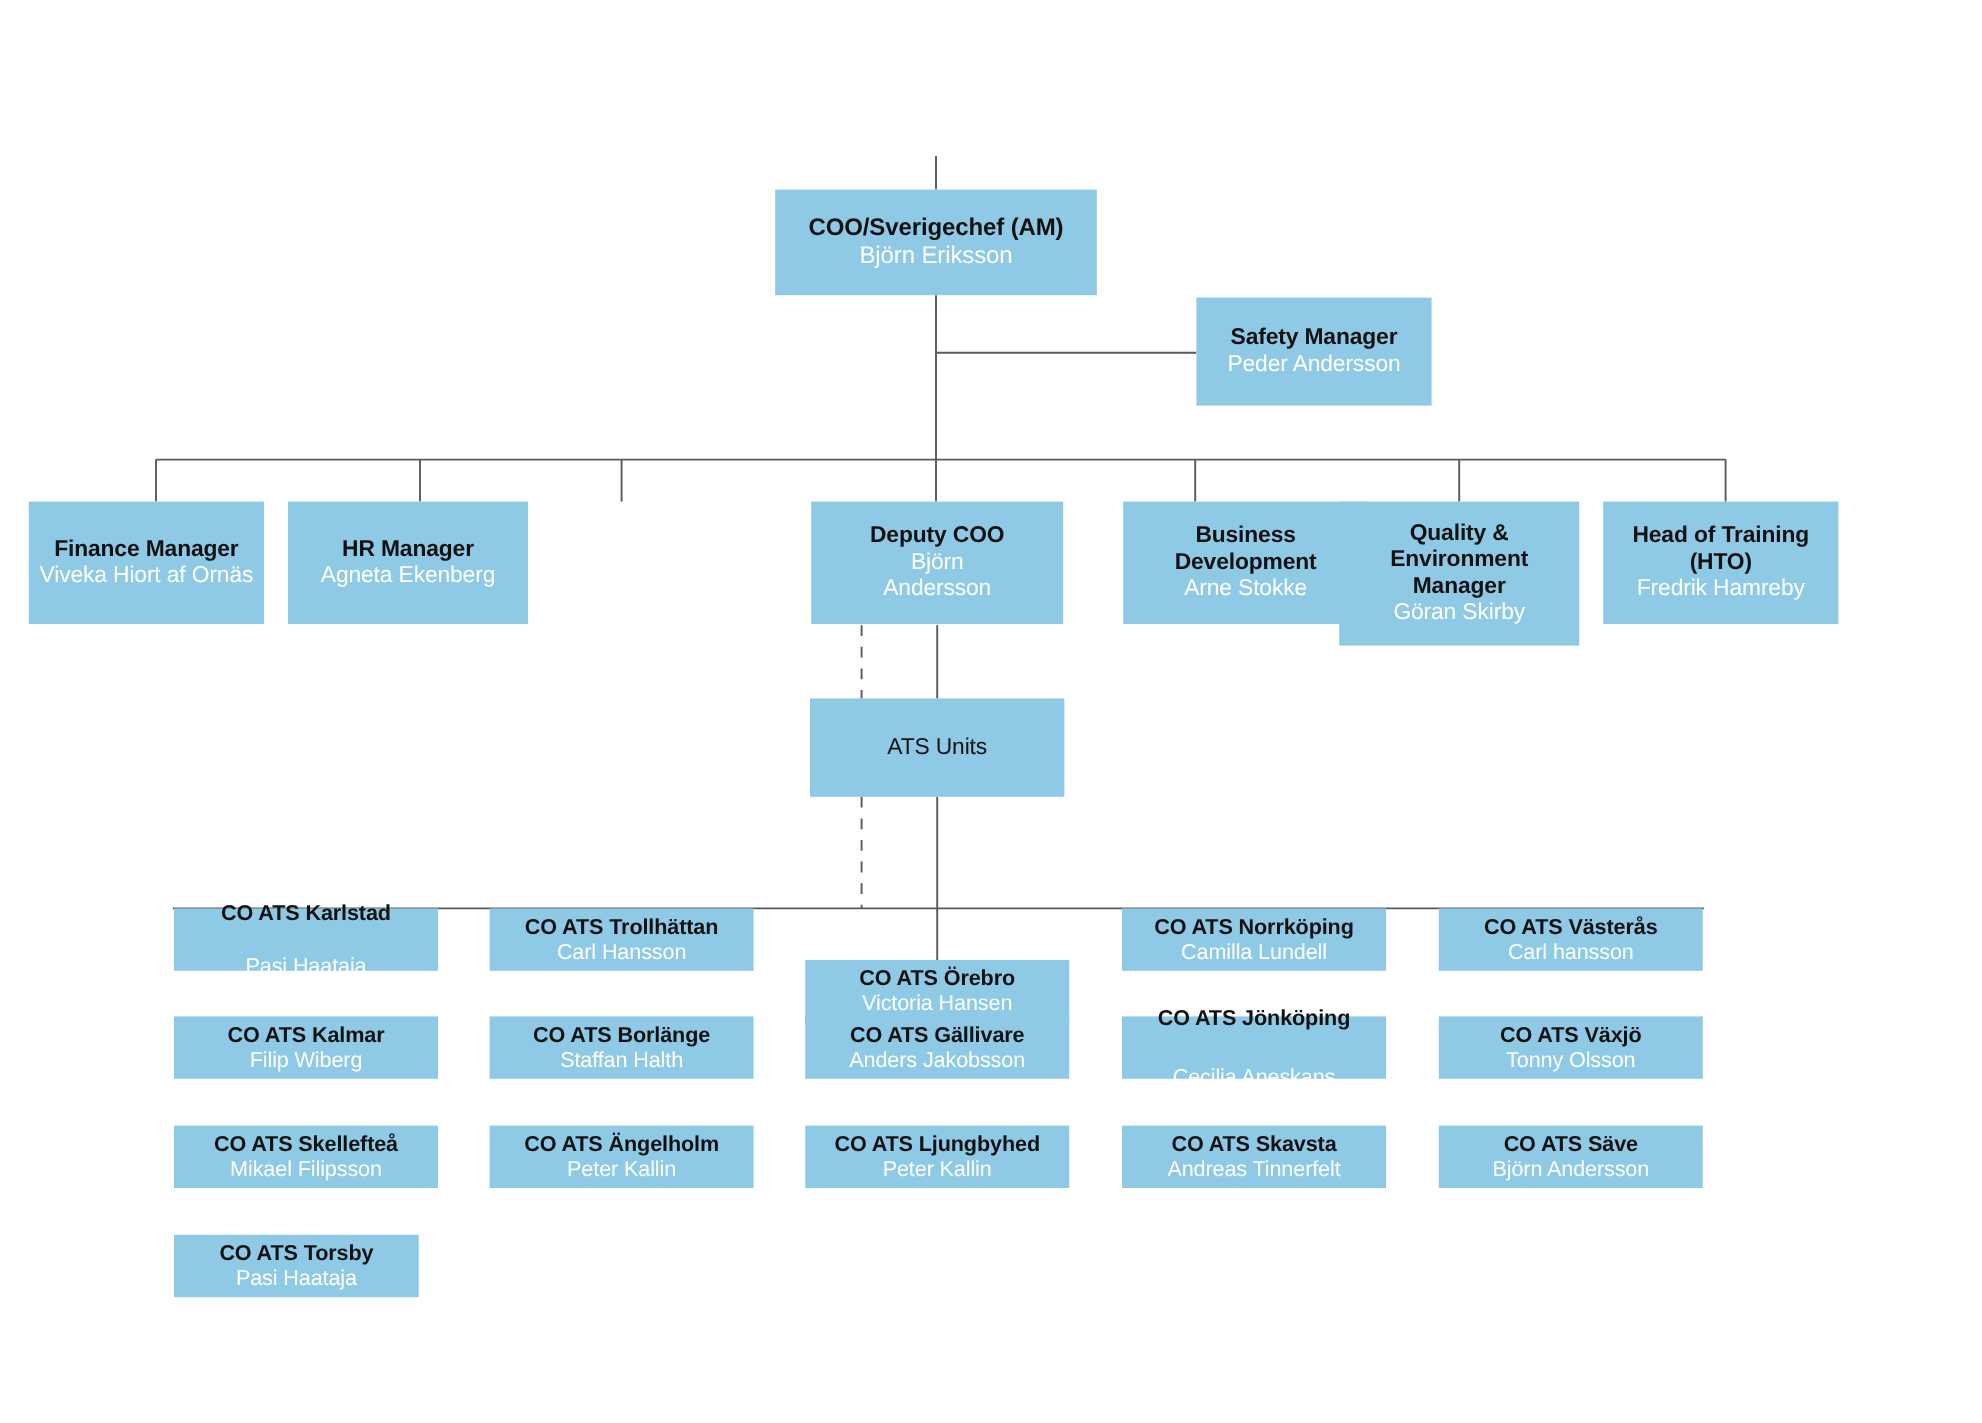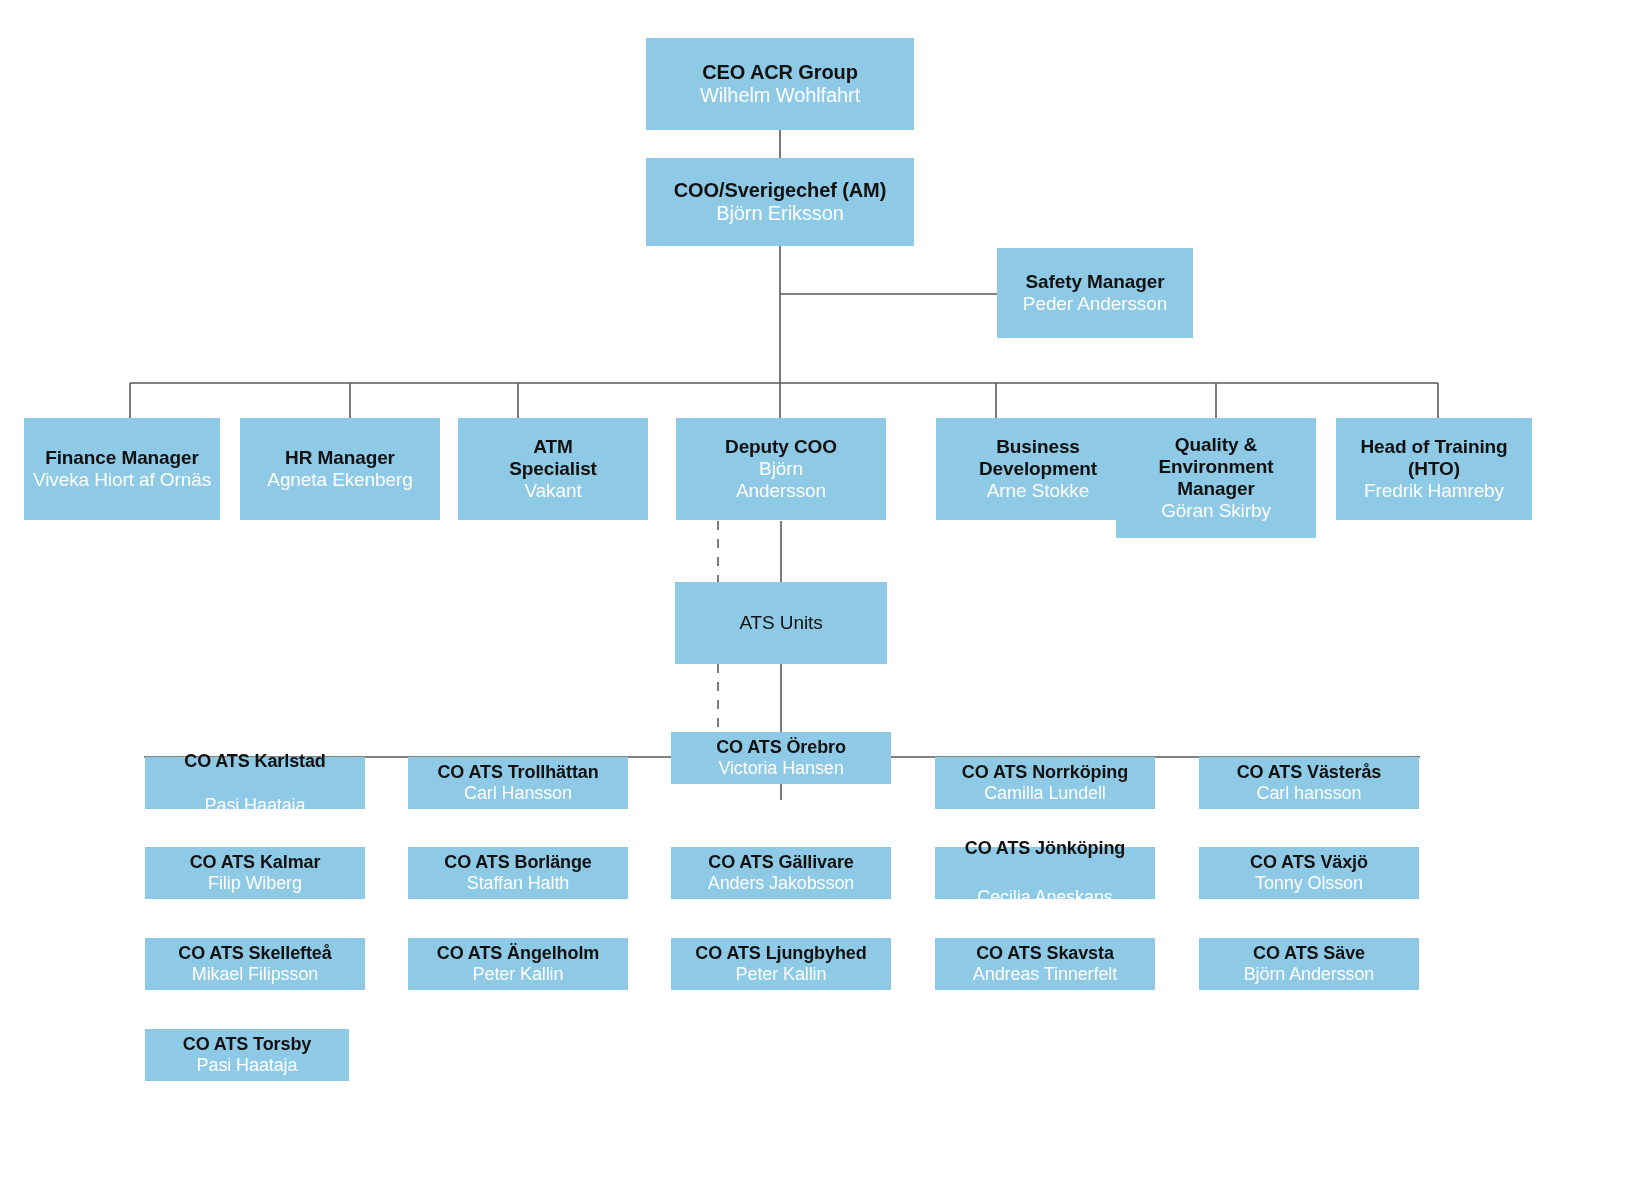--- a/index.html
+++ b/index.html
@@ -90,24 +90,20 @@
       <line x1="781" y1="521" x2="781" y2="582"></line>
       <line x1="781" y1="664" x2="781" y2="800"></line>
 
       <line x1="144" y1="757" x2="1420" y2="757"></line>
 
       <line x1="718" y1="521" x2="718" y2="582" stroke-dasharray="9 9"></line>
       <line x1="718" y1="664" x2="718" y2="757" stroke-dasharray="9 9"></line>
     </g>
   </svg>
 
-  <div class="node tier-top" style="left:646px; top:38px; width:268px; height:92px;">
-    <span class="title">CEO ACR Group</span>
-    <span class="person">Wilhelm Wohlfahrt</span>
-  </div>
 
   <div class="node tier-top" style="left:646px; top:158px; width:268px; height:88px;">
     <span class="title">COO/Sverigechef (AM)</span>
     <span class="person">Björn Eriksson</span>
   </div>
 
   <div class="node" style="left:997px; top:248px; width:196px; height:90px;">
     <span class="title">Safety Manager</span>
     <span class="person">Peder Andersson</span>
   </div>
@@ -115,24 +111,20 @@
   <div class="node" style="left:24px; top:418px; width:196px; height:102px;">
     <span class="title">Finance Manager</span>
     <span class="person">Viveka Hiort af Ornäs</span>
   </div>
 
   <div class="node" style="left:240px; top:418px; width:200px; height:102px;">
     <span class="title">HR Manager</span>
     <span class="person">Agneta Ekenberg</span>
   </div>
 
-  <div class="node" style="left:458px; top:418px; width:190px; height:102px;">
-    <span class="title" style="max-width:110px;">ATM Specialist</span>
-    <span class="person">Vakant</span>
-  </div>
 
   <div class="node" style="left:676px; top:418px; width:210px; height:102px;">
     <span class="title">Deputy COO</span>
     <span class="person" style="max-width:100px;">Björn Andersson</span>
   </div>
 
   <div class="node" style="left:936px; top:418px; width:204px; height:102px;">
     <span class="title" style="max-width:150px;">Business Development</span>
     <span class="person">Arne Stokke</span>
   </div>
@@ -152,21 +144,21 @@
   </div>
 
   <div class="node leaf" style="left:145px; top:757px; width:220px; height:52px;gap:23px;">
     <span class="title">CO ATS Karlstad</span>
     <span class="person">Pasi Haataja</span>
   </div>
   <div class="node leaf" style="left:408px; top:757px; width:220px; height:52px;">
     <span class="title">CO ATS Trollhättan</span>
     <span class="person">Carl Hansson</span>
   </div>
-  <div class="node leaf" style="left:671px; top:732px; width:220px; height:52px;">
+  <div class="node leaf" style="left:671px; top:800px; width:220px; height:52px;">
     <span class="title">CO ATS Örebro</span>
     <span class="person">Victoria Hansen</span>
   </div>
   <div class="node leaf" style="left:935px; top:757px; width:220px; height:52px;">
     <span class="title">CO ATS Norrköping</span>
     <span class="person">Camilla Lundell</span>
   </div>
   <div class="node leaf" style="left:1199px; top:757px; width:220px; height:52px;">
     <span class="title">CO ATS Västerås</span>
     <span class="person">Carl hansson</span>

